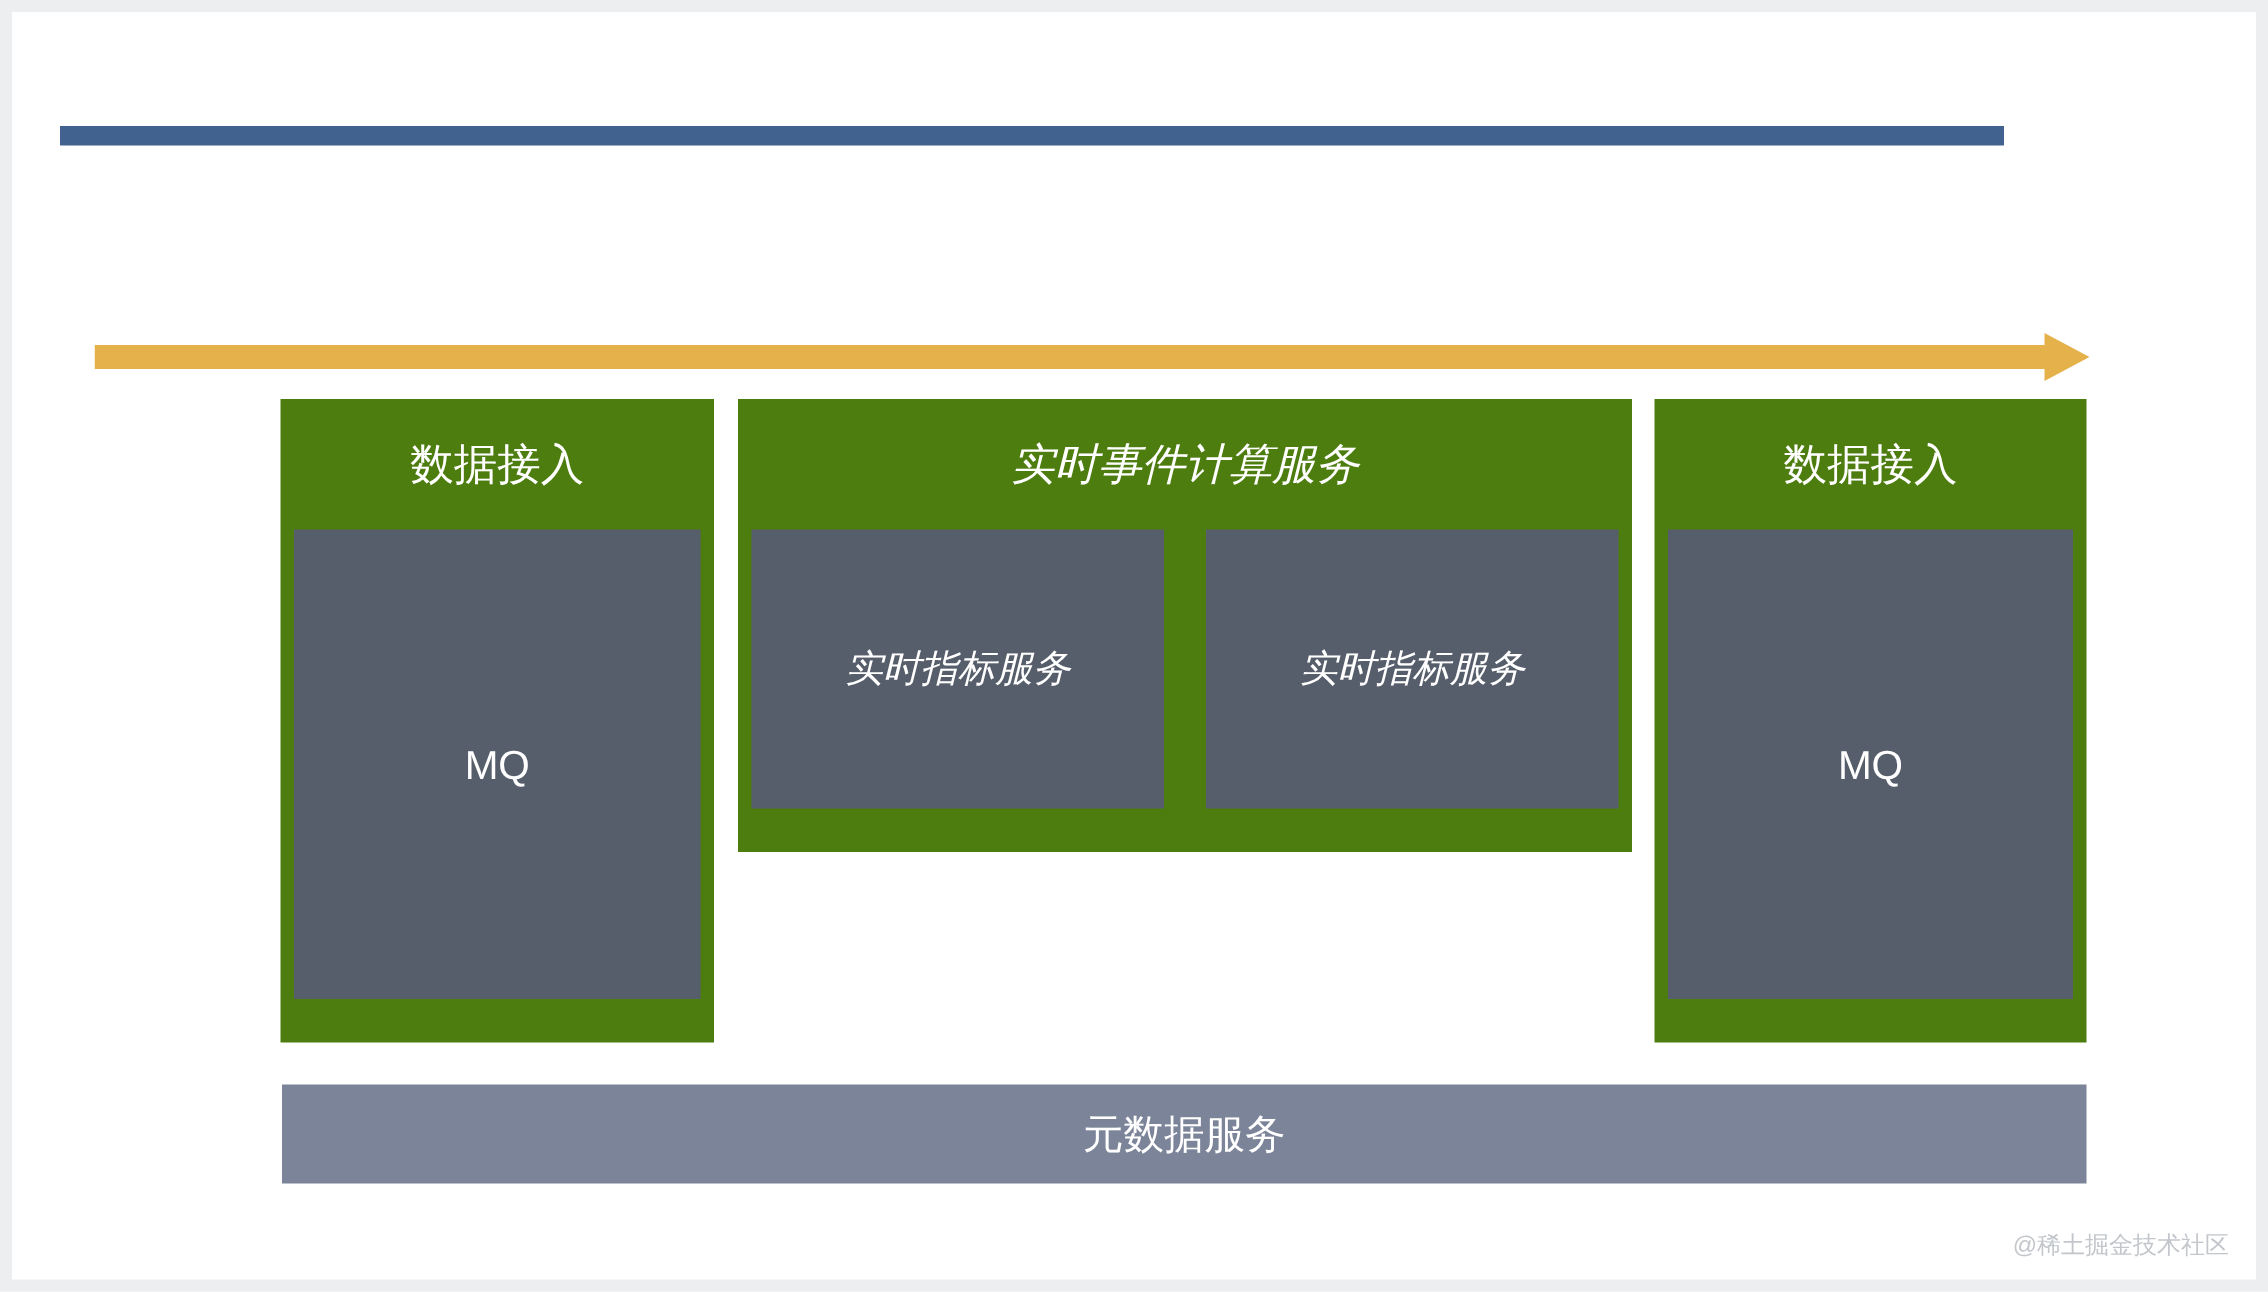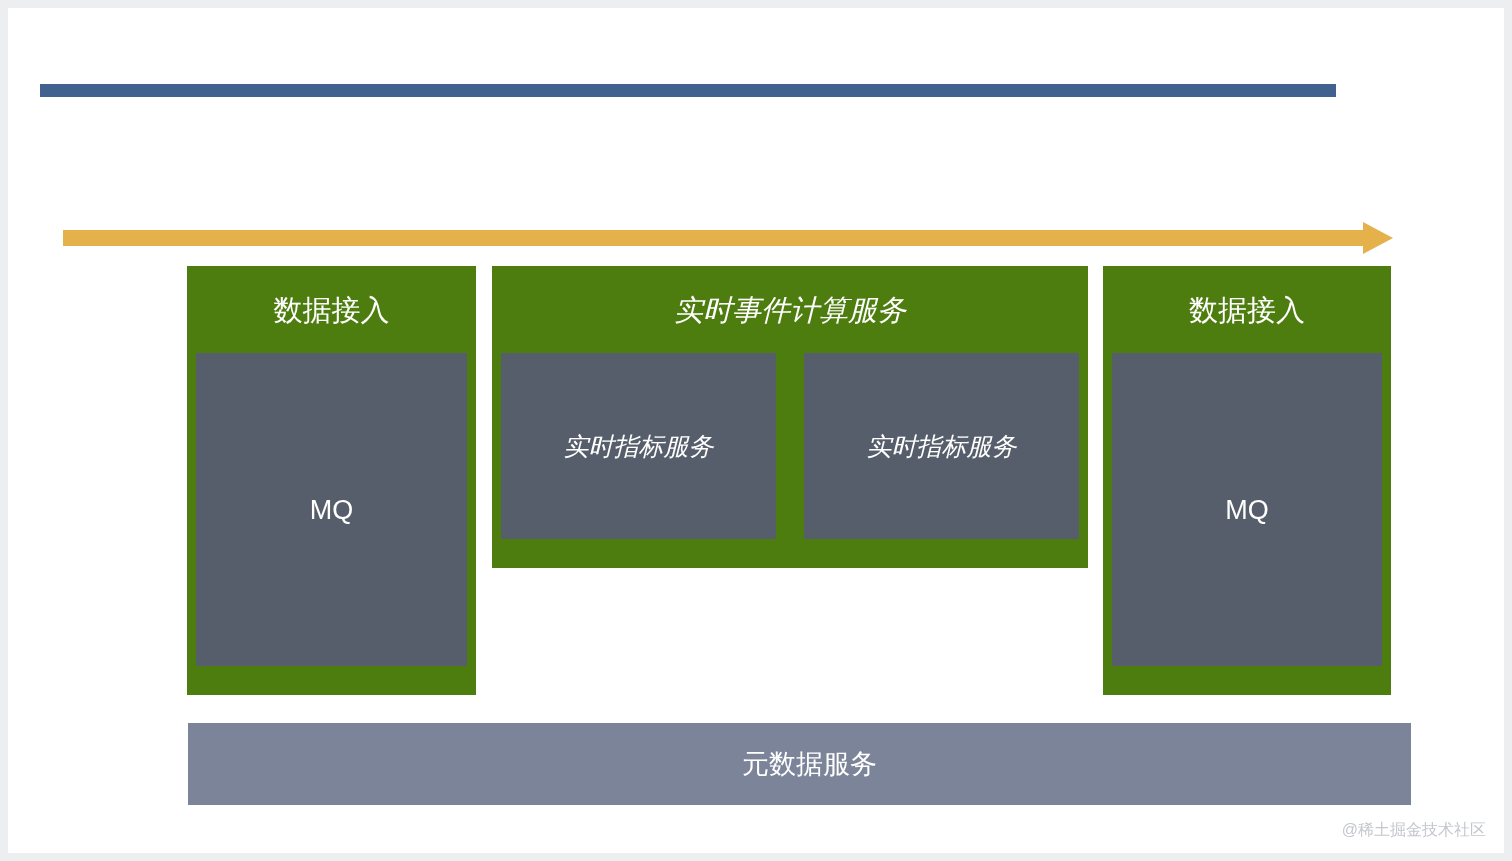--- a/index.html
+++ b/index.html
@@ -98,29 +98,28 @@
     white-space: nowrap;
   }
   .inner-box.mq-box { font-size: 27px; }
 
   
   #metadata-bar {
     position: absolute;
     left: 180px;
     top: 715px;
     width: 1203px;
-    height: 82px;
+    height: 66px;
     background: #7c8499;
     display: flex;
     align-items: center;
     justify-content: center;
     color: #ffffff;
     font-size: 27px;
     white-space: nowrap;
-    padding-left: 20px;
   }
 
   
   #watermark {
     position: absolute;
     right: 18px;
     top: 812px;
     font-size: 16px;
     color: #c3c7cc;
     white-space: nowrap;

